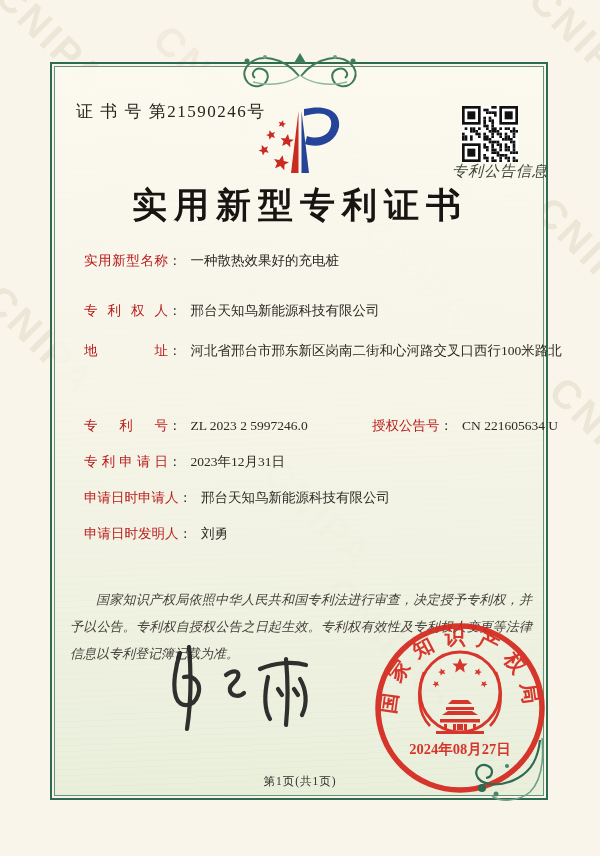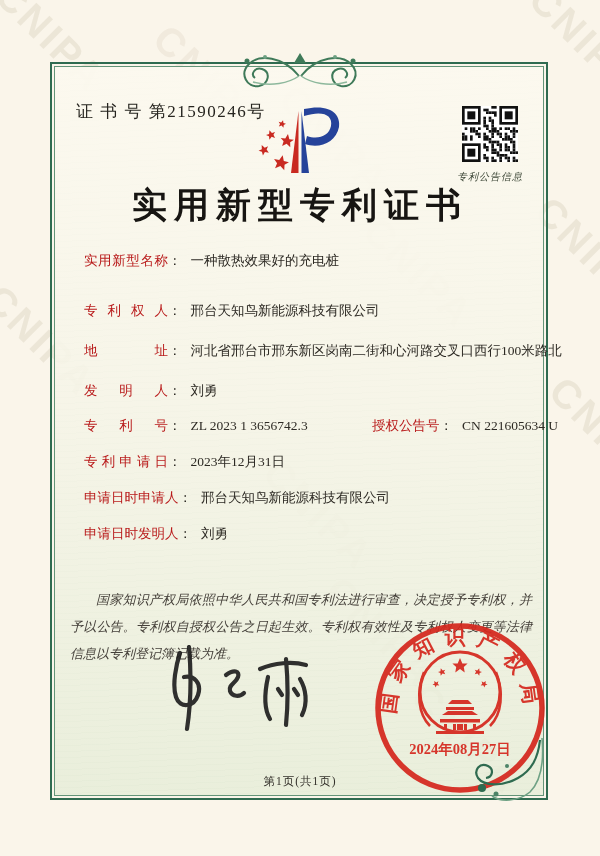--- a/index.html
+++ b/index.html
@@ -23,21 +23,21 @@
              linear-gradient(180deg, rgba(252,249,239,0.95) 0%, rgba(246,245,232,0.88) 45%, rgba(230,237,216,0.82) 100%),
              repeating-linear-gradient(178deg, rgba(120,160,125,0.14) 0px, rgba(120,160,125,0.14) 1px, transparent 1px, transparent 6px); }
 
   .content { position:absolute; inset:0; z-index:5; }
 
   .cert-no { position:absolute; left:76px; top:100px; font-size:17px; letter-spacing:1.5px; color:#26241f; }
 
   .logo { position:absolute; left:243px; top:103px; }
   .qr-wrap { position:absolute; left:452px; top:106px; width:76px; text-align:center; }
   .qr-wrap svg { display:block; margin:0 auto; }
-  .qr-label { margin-top:8px; font-size:10px; letter-spacing:1px; color:#3c4636; font-style:italic; white-space:nowrap; }
+  .qr-label { margin-top:0; font-size:15px; letter-spacing:1px; color:#3c4636; font-style:italic; white-space:nowrap; }
 
   .title { position:absolute; left:0; top:182px; width:100%; text-align:center;
            font-size:35px; font-weight:700; letter-spacing:7px; color:#171512; }
 
   .row { position:absolute; left:84px; width:446px; font-size:13.5px; color:#2d2a24; white-space:nowrap; }
   .lbl { color:#b91c1c; }
   .w6 { display:inline-block; width:84px; text-align:justify; text-align-last:justify; }
   .colon { margin-right:9px; }
   .col2 { position:absolute; left:288px; top:0; }
   .r1{top:252px}.r2{top:302px}.r3{top:342px}.r4{top:382px}
@@ -263,25 +263,22 @@
 
     <div class="row r1">
       <span class="lbl w6">实用新型名称</span><span class="colon">：</span><span>一种散热效果好的充电桩</span>
     </div>
     <div class="row r2">
       <span class="lbl w6">专利权人</span><span class="colon">：</span><span>邢台天知鸟新能源科技有限公司</span>
     </div>
     <div class="row r3">
       <span class="lbl w6">地址</span><span class="colon">：</span><span>河北省邢台市邢东新区岗南二街和心河路交叉口西行100米路北</span>
     </div>
-    <div class="row r4">
-      <span class="lbl w6">发明人</span><span class="colon">：</span><span>刘勇</span>
-    </div>
     <div class="row r5">
-      <span class="lbl w6">专利号</span><span class="colon">：</span><span>ZL 2023 1 3656742.3</span>
+      <span class="lbl w6">专利号</span><span class="colon">：</span><span>ZL 2023 2 5997246.0</span>
       <span class="col2"><span class="lbl">授权公告号</span><span class="colon">：</span><span>CN 221605634 U</span></span>
     </div>
     <div class="row r6">
       <span class="lbl w6">专利申请日</span><span class="colon">：</span><span>2023年12月31日</span>
     </div>
     <div class="row r7">
       <span class="lbl">申请日时申请人</span><span class="colon">：</span><span>邢台天知鸟新能源科技有限公司</span>
     </div>
     <div class="row r8">
       <span class="lbl">申请日时发明人</span><span class="colon">：</span><span>刘勇</span>

